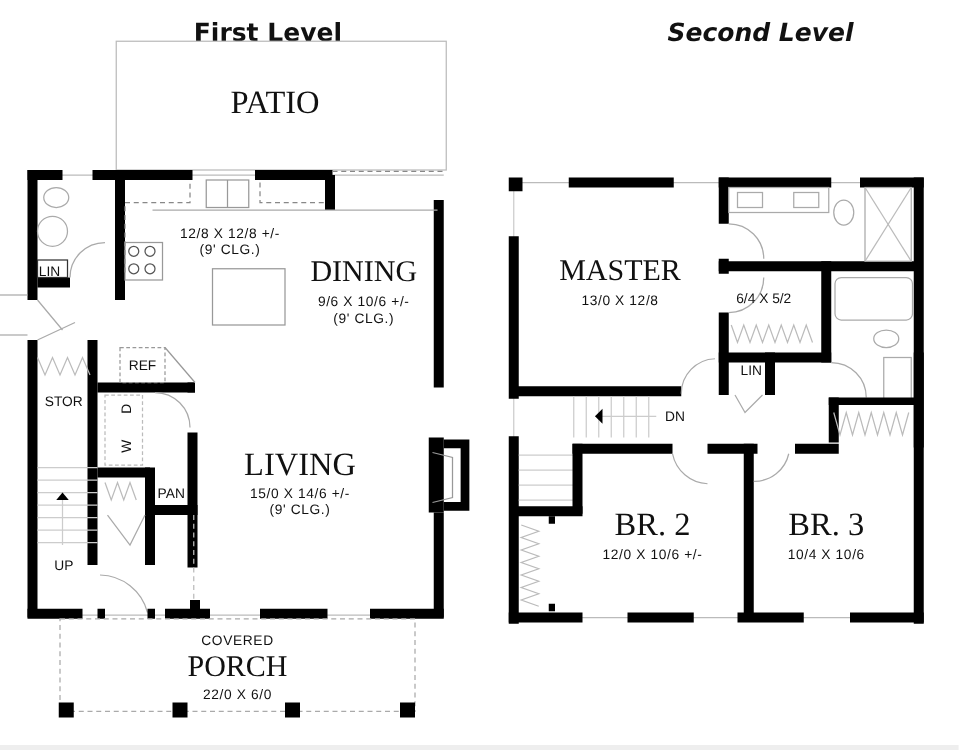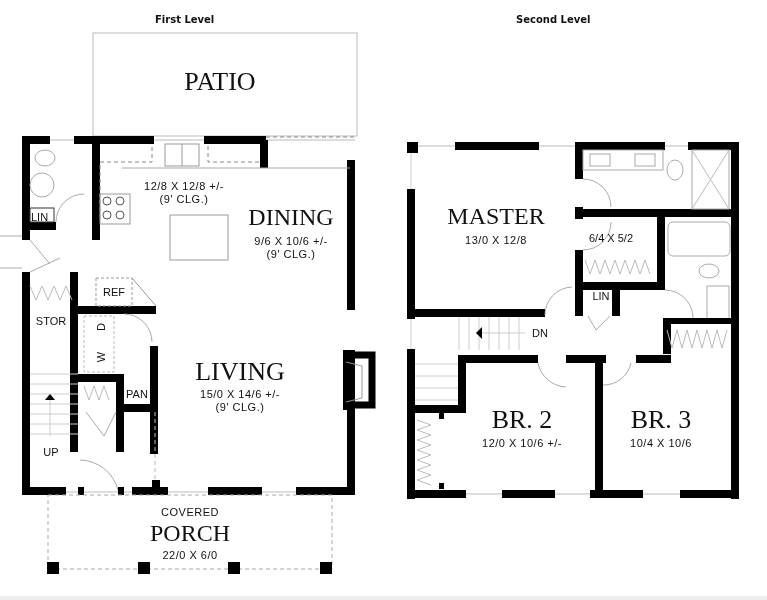--- a/index.html
+++ b/index.html
@@ -1,28 +1,28 @@
 <!DOCTYPE html>
 <html><head>
 <meta charset="utf-8">
 <style>
   html,body{margin:0;padding:0;background:#fff;}
   body{width:767px;height:600px;overflow:hidden;position:relative;font-family:"Liberation Sans",sans-serif;}
-  .title{position:absolute;top:14px;font-family:"DejaVu Sans",sans-serif;font-weight:bold;font-size:10px;color:#111;}
+  .title{position:absolute;top:14px;font-family:"DejaVu Sans",sans-serif;font-weight:bold;font-size:20px;color:#111;}
   svg{position:absolute;left:0;top:0;}
   .rm{font-family:"Liberation Serif",serif;fill:#111;}
   .dim{font-family:"Liberation Sans",sans-serif;fill:#111;font-size:11px;letter-spacing:0.5px;}
   .sm{font-family:"Liberation Sans",sans-serif;fill:#111;font-size:11px;}
   .footer{position:absolute;left:0;top:596px;width:767px;height:4px;background:#eee;}
 </style>
 </head>
 <body>
 
 <div class="title" style="left:155px;">First Level</div>
-<div class="title" style="left:516px;">Second Level</div>
+<div class="title" style="left:534px;font-style:italic;">Second Level</div>
 
 <svg width="767" height="600" viewBox="0 0 767 600">
 
   <g>
 
     <rect x="93" y="33" width="264" height="103" fill="none" stroke="#bbb" stroke-width="1"></rect>
 
     <line x1="27" y1="140" x2="355" y2="140" stroke="#bbb" stroke-width="1"></line>
     <line x1="27" y1="492" x2="355" y2="492" stroke="#bbb" stroke-width="1"></line>
 

